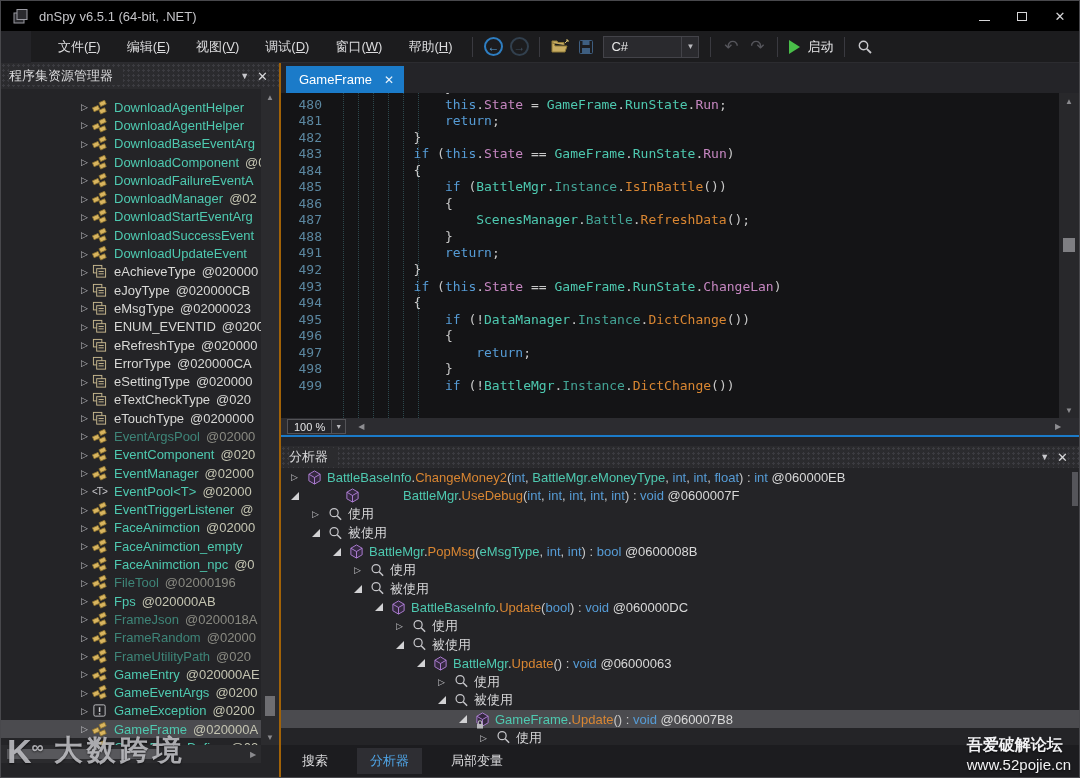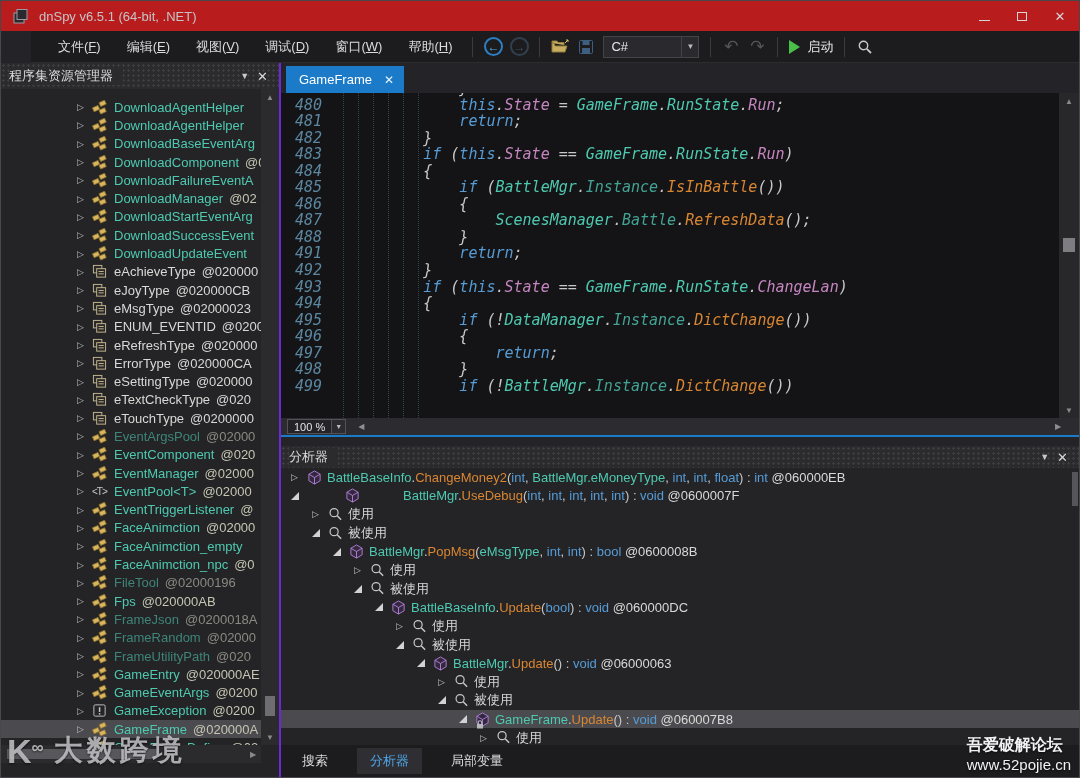--- a/index.html
+++ b/index.html
@@ -1,21 +1,21 @@
 <!DOCTYPE html>
 <html><head>
 <meta charset="utf-8">
 <style>
   * { margin:0; padding:0; box-sizing:border-box; }
   body { background:#000; font-family:"Liberation Sans","DejaVu Sans",sans-serif; }
   .win { position:relative; width:1080px; height:778px; background:#242428; border:1px solid #48484C;
          overflow:hidden; color:#D8D8D8; font-size:13px; }
 
   
-  .titlebar { height:30px; background:#b91c1c; display:flex; align-items:center; padding-left:10px; }
+  .titlebar { height:30px; background:#000000; display:flex; align-items:center; padding-left:10px; }
   .app-icon { width:18px; height:18px; margin-right:10px; }
   .title-text { color:#C4C4C8; font-size:13px; }
   .win-controls { margin-left:auto; display:flex; height:30px; }
   .wbtn { width:38px; height:30px; display:flex; align-items:center; justify-content:center; color:#D6D6D8; font-size:13px; }
   .min-glyph { display:block; width:11px; border-bottom:1px solid #D6D6D8; margin-top:8px; }
   .max-glyph { display:block; width:10px; height:9px; border:1px solid #D6D6D8; }
 
   
   .menubar { height:32px; background:#1C1C1E; display:flex; align-items:center; padding-left:14px; border-bottom:1px solid #2C2C30;margin-left:30px; }
   .menu-item { color:#DCDCDE; padding:4px 13px; cursor:default; }
@@ -28,21 +28,21 @@
   .combo { display:flex; align-items:center; width:96px; height:22px; background:#2A2A2E; border:1px solid #434349; margin:0 4px; }
   .combo-val { flex:1; padding-left:7px; color:#E8E8E8; }
   .combo-arrow { width:17px; height:100%; display:flex; align-items:center; justify-content:center;
                  border-left:1px solid #434349; color:#BBBBBF; font-size:8px; }
   .undo-glyph { color:#55555B; font-size:17px; }
   .play-tri { width:0; height:0; border-left:11px solid #49BE49; border-top:7px solid transparent; border-bottom:7px solid transparent; margin-right:7px; }
   .start-btn { display:flex; align-items:center; color:#E6E6E8; padding:0 4px; }
 
   
   .main { display:flex; height:714px; }
-  .left-panel { width:280px; background:#242427; border-right:2px solid #6d28d9; position:relative; flex:none; }
+  .left-panel { width:280px; background:#242427; border-right:2px solid #a16207; position:relative; flex:none;text-align:center; }
   .panel-header { height:26px; background:#2B2B2E; display:flex; align-items:center; padding:0 8px; color:#DADADC;
      background-image:radial-gradient(circle, #3C3C41 1px, transparent 1.3px); background-size:5px 5px; }
   .panel-header .ph-title { background:#2B2B2E; padding-right:10px; }
   .ph-btn { margin-left:auto; color:#C8C8CC; font-size:9px; padding:0 5px; }
   .ph-close { margin-left:0; font-size:13px; color:#D8D8DA; padding:0 3px; }
 
   .tree { position:absolute; top:26px; left:0; right:18px; bottom:32px; overflow:hidden; padding-top:9px; }
   .tree-row { display:flex; align-items:center; height:18.3px; padding-left:76px; white-space:nowrap; overflow:hidden; }
   .tree-row.sel { background:#4B4B4F; }
   .t-exp { width:15px; color:#BFBFC3; font-size:9px; flex:none; }
@@ -63,21 +63,21 @@
   .hs-arrow { position:absolute; top:0; height:18px; width:16px; display:flex; align-items:center; justify-content:center; color:#8A8A8E; font-size:8px; }
 
   .right-pane { flex:1; position:relative; background:#161618; display:flex; flex-direction:column; }
   .tabbar { height:30px; background:#242428; display:flex; align-items:flex-end; padding-left:5px; }
   .tab { height:27px; background:#1B7BC9; color:#FFFFFF; display:flex; align-items:center; padding:0 10px 0 13px; }
   .tab-close { margin-left:12px; font-size:12px; color:#EAF4FC; }
 
   
   .editor { position:relative; height:325px; background:#141416; overflow:hidden; flex:none; }
   .guides { position:absolute; top:0; bottom:0; width:0; border-left:1px dotted rgba(86,160,170,0.38); }
-  .code-wrap { position:relative; margin-top:-13px; font-family:"DejaVu Sans Mono",monospace; font-size:15px;font-style:italic; }
+  .code-wrap { position:relative; margin-top:-13px; font-family:"DejaVu Sans Mono",monospace; font-size:13px; }
   .code-line { display:flex; height:16.55px; line-height:16.55px; white-space:pre; position:relative; width:760px; }
   .code-line.cur { outline:1px solid #6A6A6E; outline-offset:-1px; background:#1D1D21; }
   .ln { width:56px; padding-right:15px; text-align:right; color:#5B87A0; flex:none; }
   .code { padding-left:14px; }
   .tk-k { color:#569CD6; } .tk-t { color:#4EC9B0; } .tk-s { color:#43A395; }
   .tk-m { color:#D98632; } .tk-e { color:#C586C0; } .tk-p { color:#C8C8C8; }
   .tk-sel { background:#2066B8; color:#F4BE7E; }
   .ed-vscroll { position:absolute; top:0; right:0; width:20px; bottom:0; background:#28282B; }
   .ed-vthumb { position:absolute; top:145px; left:4px; width:12px; height:14px; background:#7E7E82; }
 

